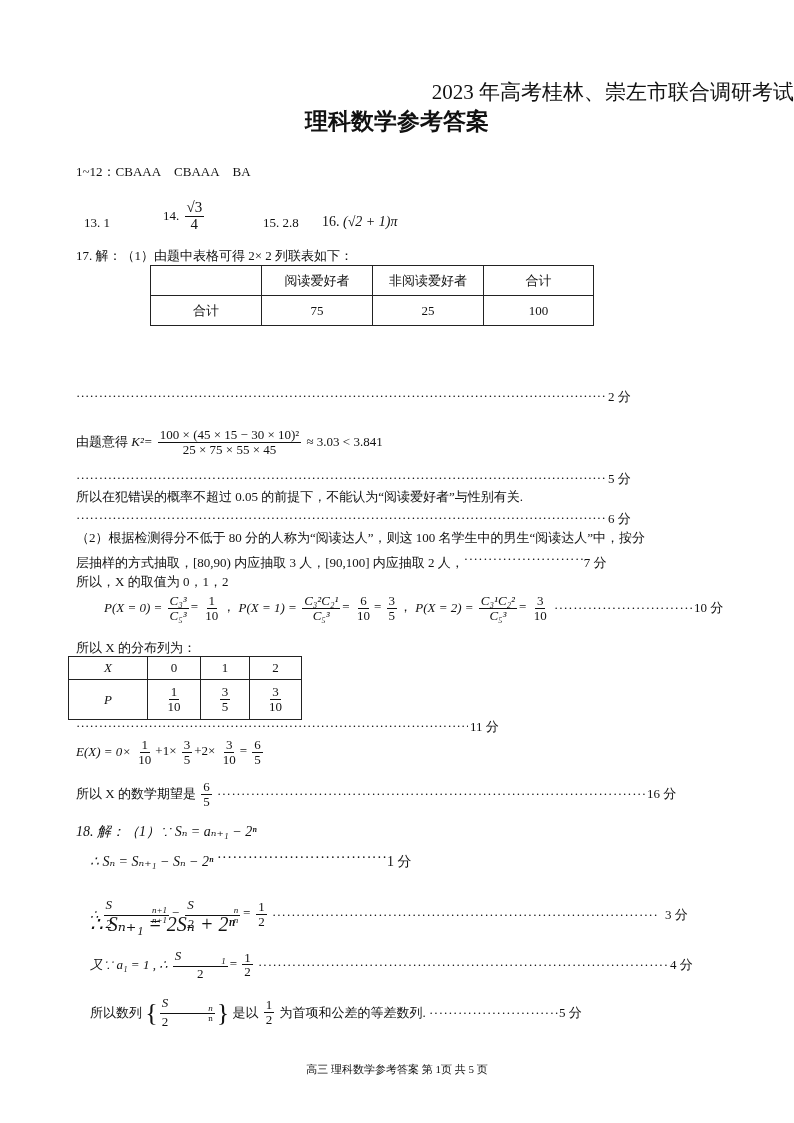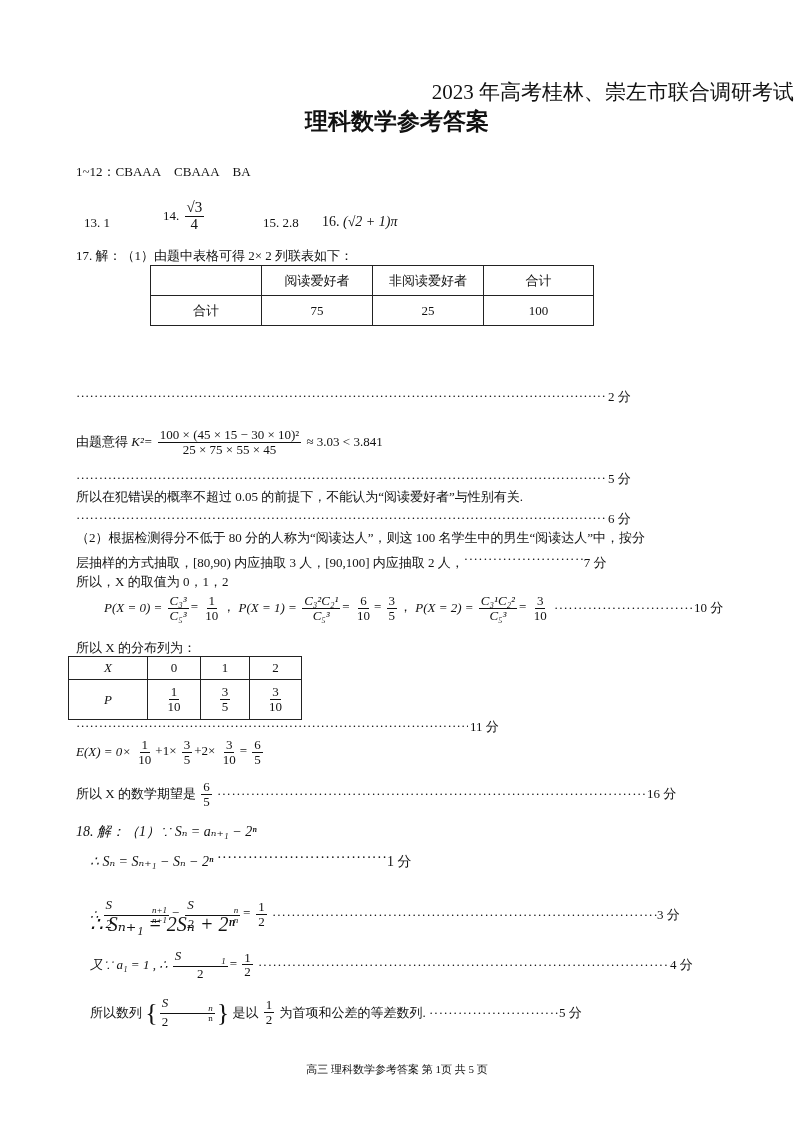--- a/index.html
+++ b/index.html
@@ -204,21 +204,21 @@
       <span>2<sup>n+1</sup></span>
     </span>−
   <span class="frac">
       <span>S<sub>n</sub></span>
       <span>2<sup>n</sup></span>
     </span>=
   <span class="frac" style="font-style:normal;">
       <span>1</span>
       <span>2</span>
     </span>
-  <span class="dots" style="width:385px; font-style:normal; vertical-align:middle;">·····························································································································</span><span style="font-style:normal; vertical-align:middle;">3 分</span>
+  <span class="dots" style="width:385px; font-style:normal; vertical-align:middle;">·····························································································································</span><span style="font-style:normal; vertical-align:middle;margin-left:8px;">3 分</span>
 </div>
 
 <div class="abs" style="left:90px; top:949px;">
   <span class="i" style="vertical-align:middle;">又∵ a₁ = 1 , ∴</span>
   <span class="frac i">
       <span>S<sub>1</sub></span>
       <span style="font-style:normal;">2</span>
     </span>=
   <span class="frac">
       <span>1</span>

